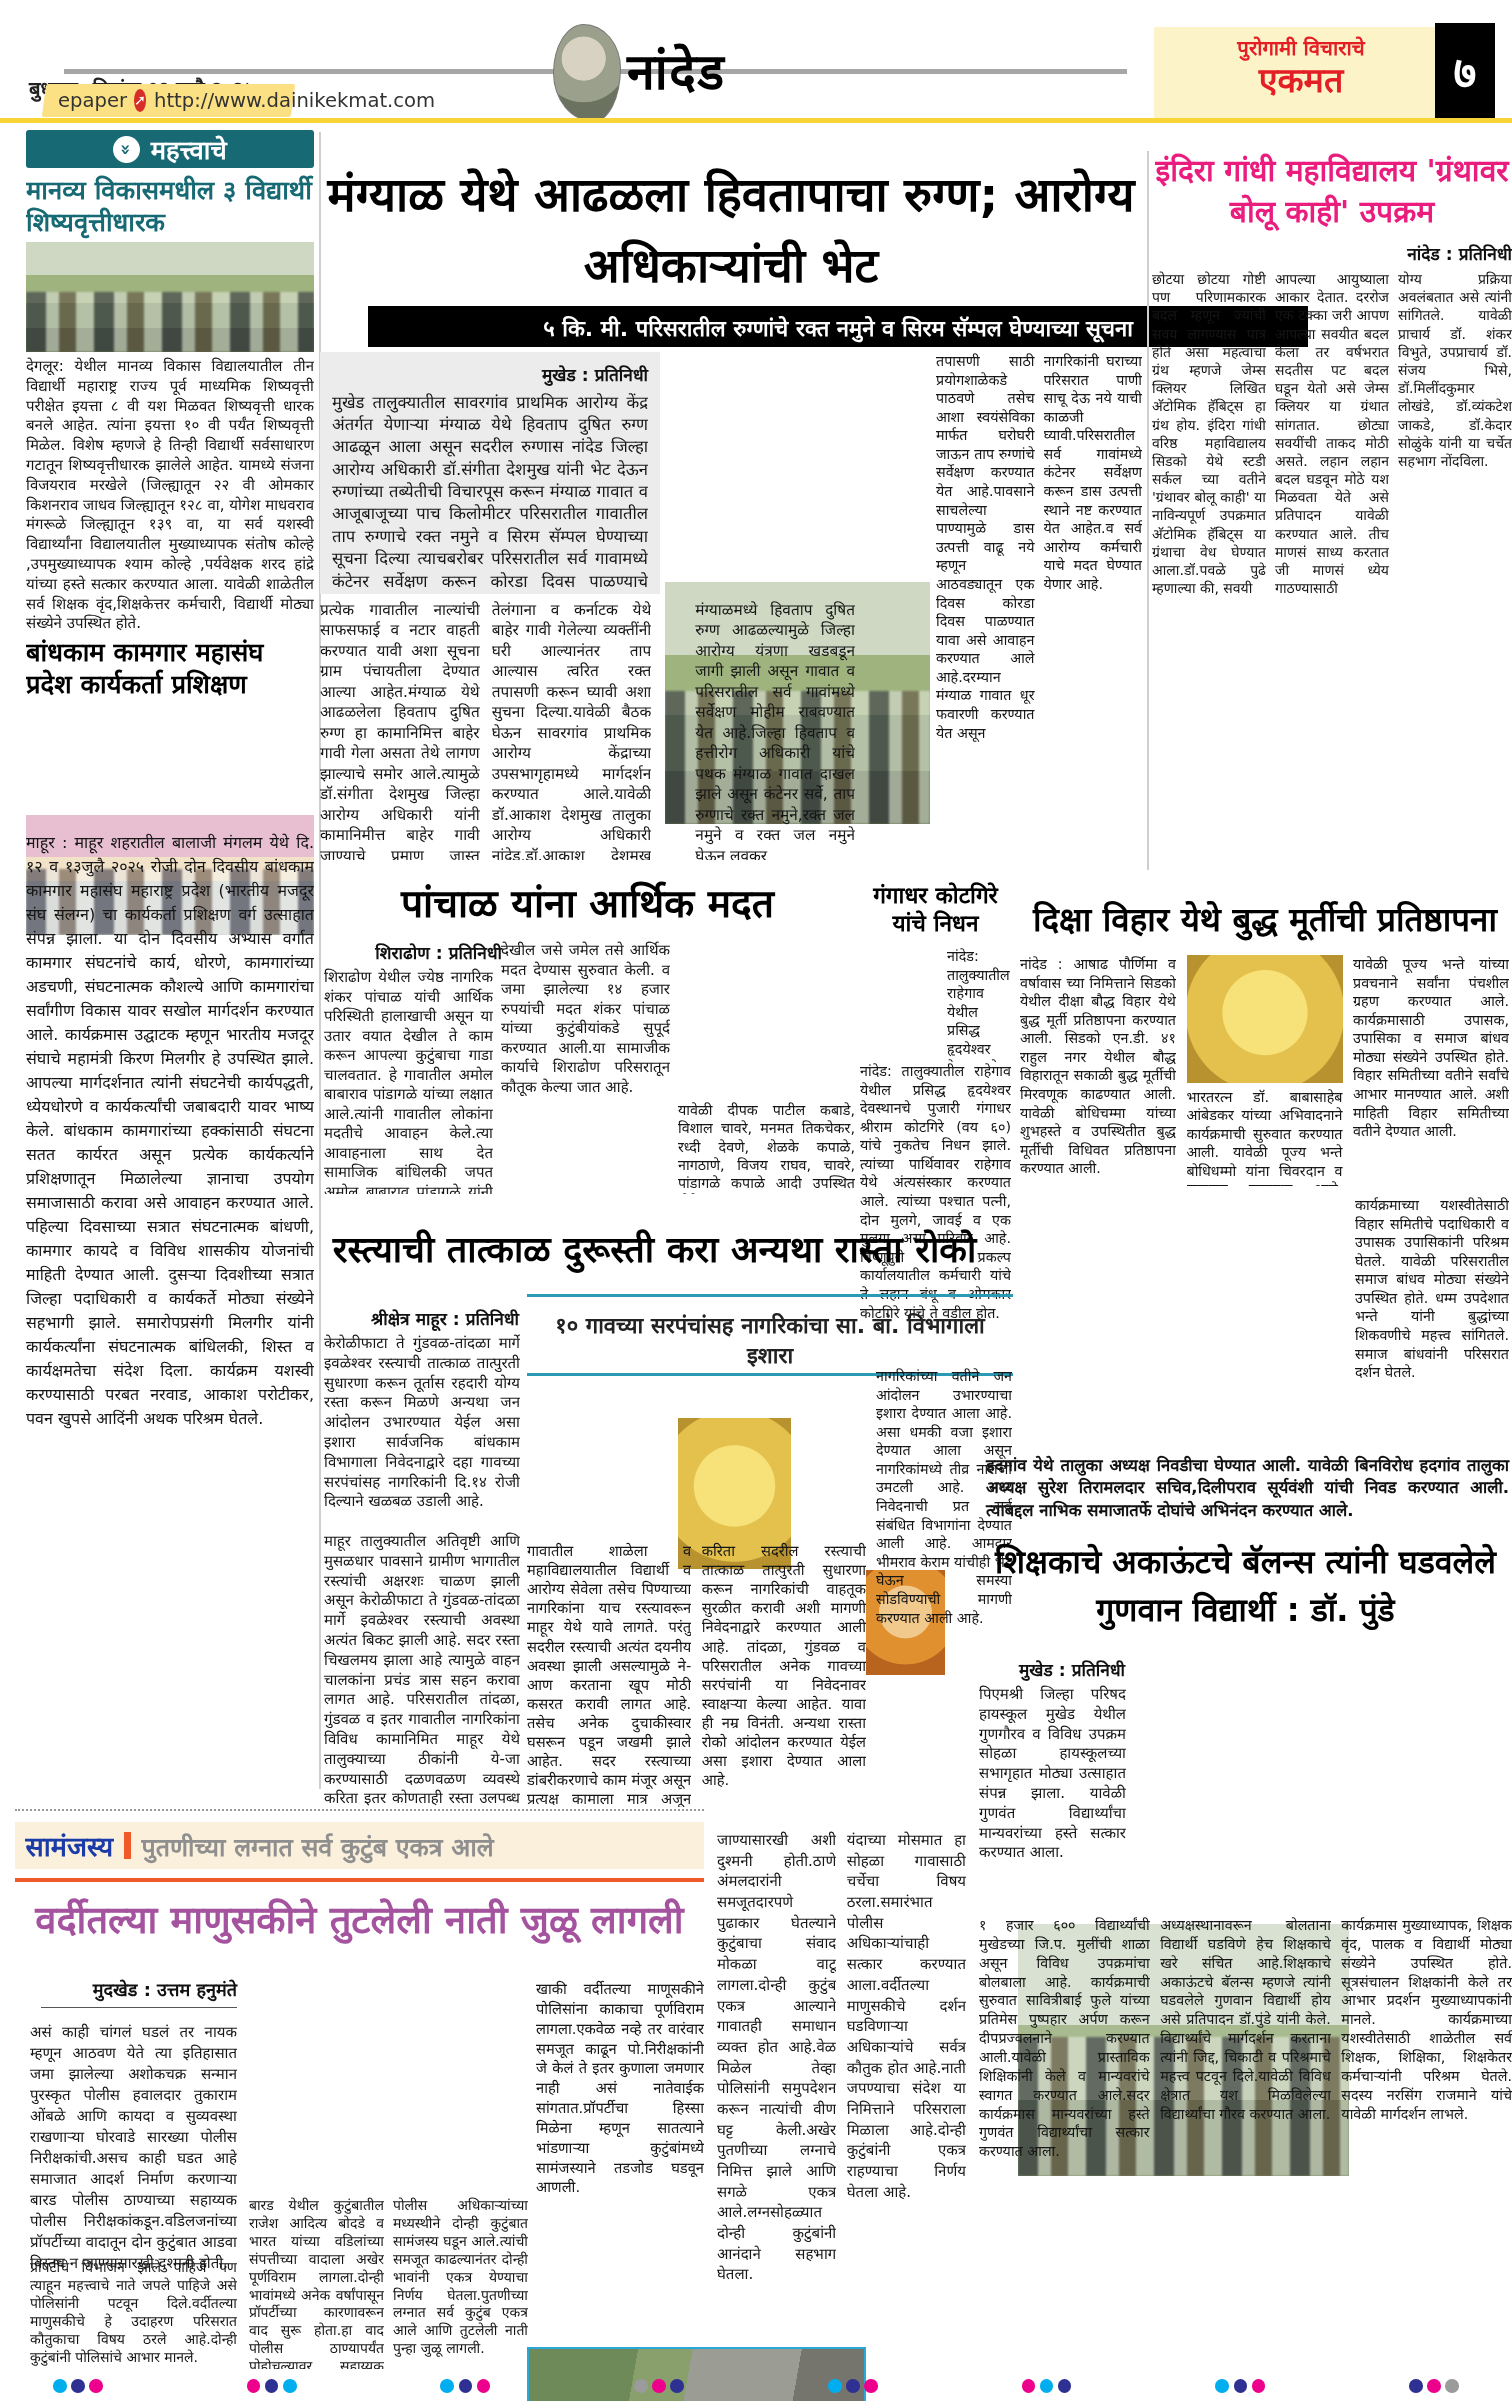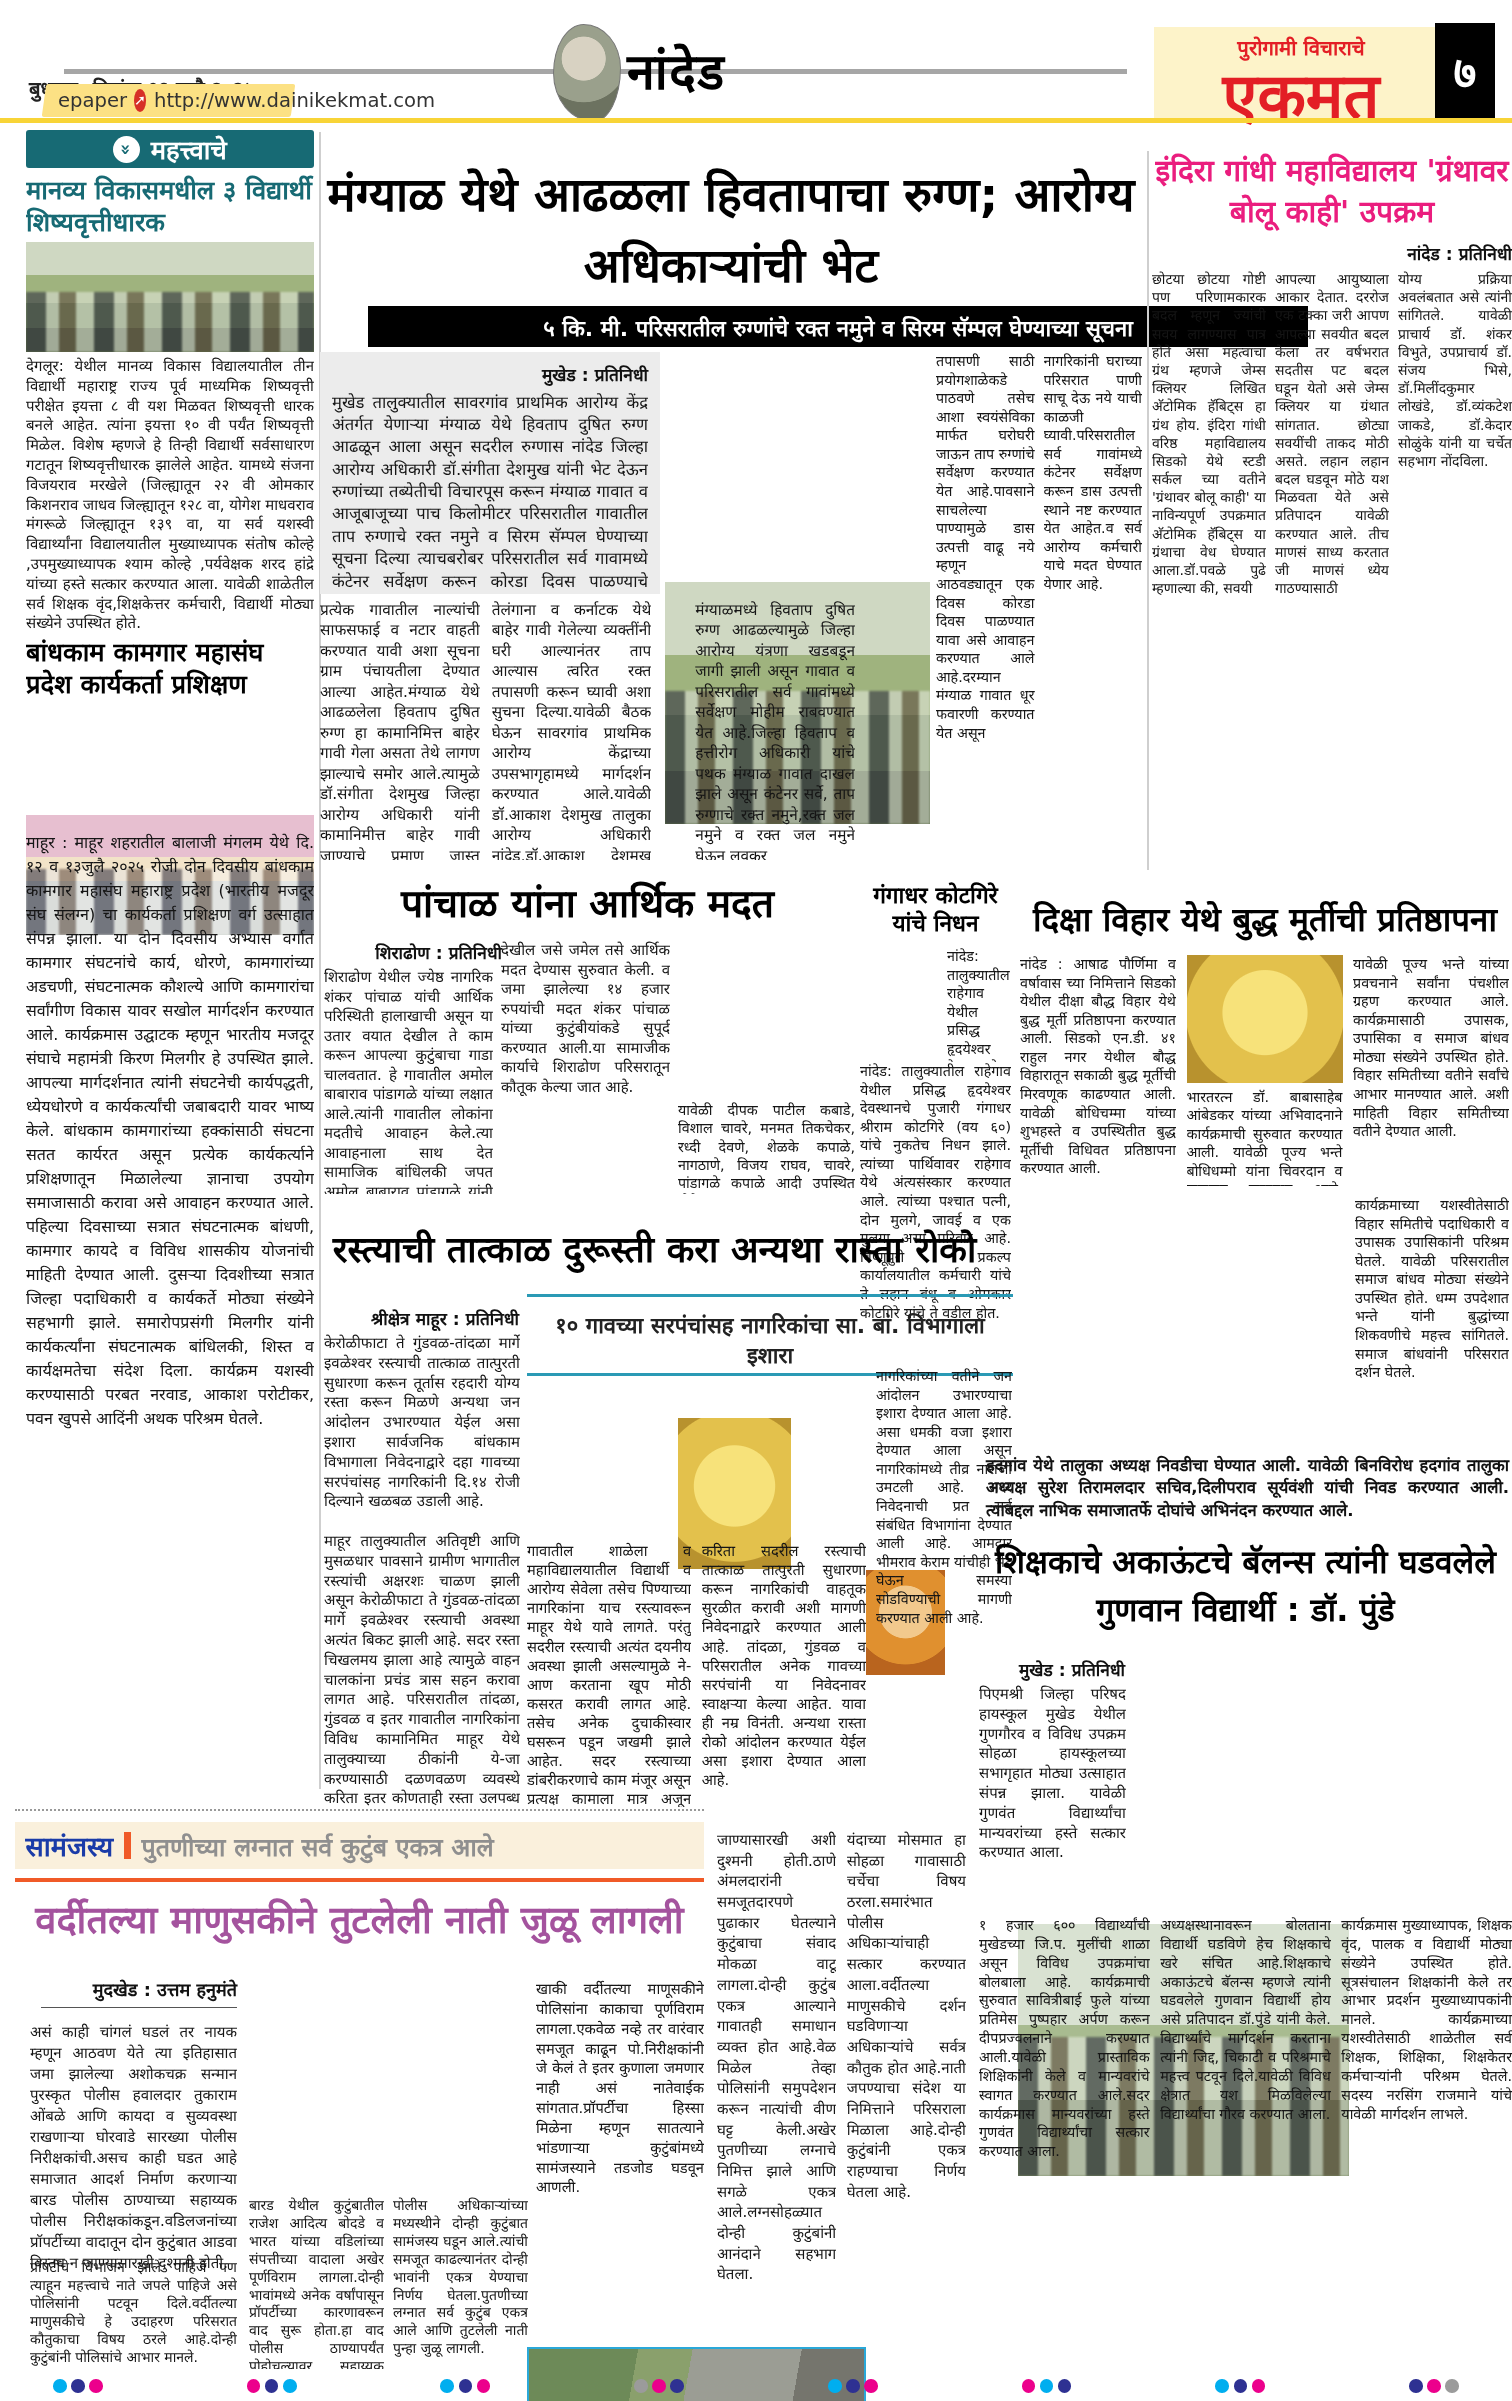--- a/index.html
+++ b/index.html
@@ -14,21 +14,21 @@
   .top-rule { background:#a6a6a6; }
   .date { font-size:20.3px; font-weight:bold; color:#222; }
   .epaper { background:#fce184; display:flex; align-items:center; gap:7.5px; padding:0 13.6px; border-radius:2.3px; transform:skewX(-8deg); }
   .epaper > * { transform:skewX(8deg); }
   .epaper .lbl { font-size:19.6px; color:#333; }
   .cursor-ic { width:22.6px; height:22.6px; border-radius:50%; background:#d62f27; color:#fff; font-size:14.3px; line-height:22.6px; text-align:center; }
   .logo-blob { background:radial-gradient(circle at 45% 35%, #d8d2c2 0 30%, #9aa08c 31% 60%, #6c7260 61%); border-radius:45% 55% 40% 60%/50% 45% 55% 50%; border:1.5px solid #777; }
   .masthead { font-size:50px; font-weight:900; color:#000; letter-spacing:1.5px; }
   .brand-box { background:#fdf3c9; text-align:center; padding-top:6px; }
   .brand-tag { color:#e31e25; font-size:20.3px; font-weight:bold; }
-  .brand-name { color:#e31e25; font-size:63px; font-weight:900; line-height:1.15; }
+  .brand-name { color:#e31e25; font-size:34px; font-weight:900; line-height:1.15; }
   .pagenum { background:#000; color:#fff; font-size:44px; font-weight:bold; display:flex; align-items:center; justify-content:center; }
   .yellow-rule { background:#f8d437; }
 
   
   .vrule { background:#cfcfcf; width:1.5px; }
 
   
   .kicker { background:#176a74; color:#fff; display:flex; align-items:center; justify-content:center; gap:10.5px; font-size:25.6px; font-weight:bold; border-radius:3px; }
   .chev-circle { width:27px; height:27px; background:#fff; color:#176a74; border-radius:50%; display:flex; align-items:center; justify-content:center; font-size:18px; font-weight:900; }
   .chev-circle span { display:inline-block; transform:rotate(90deg); }

